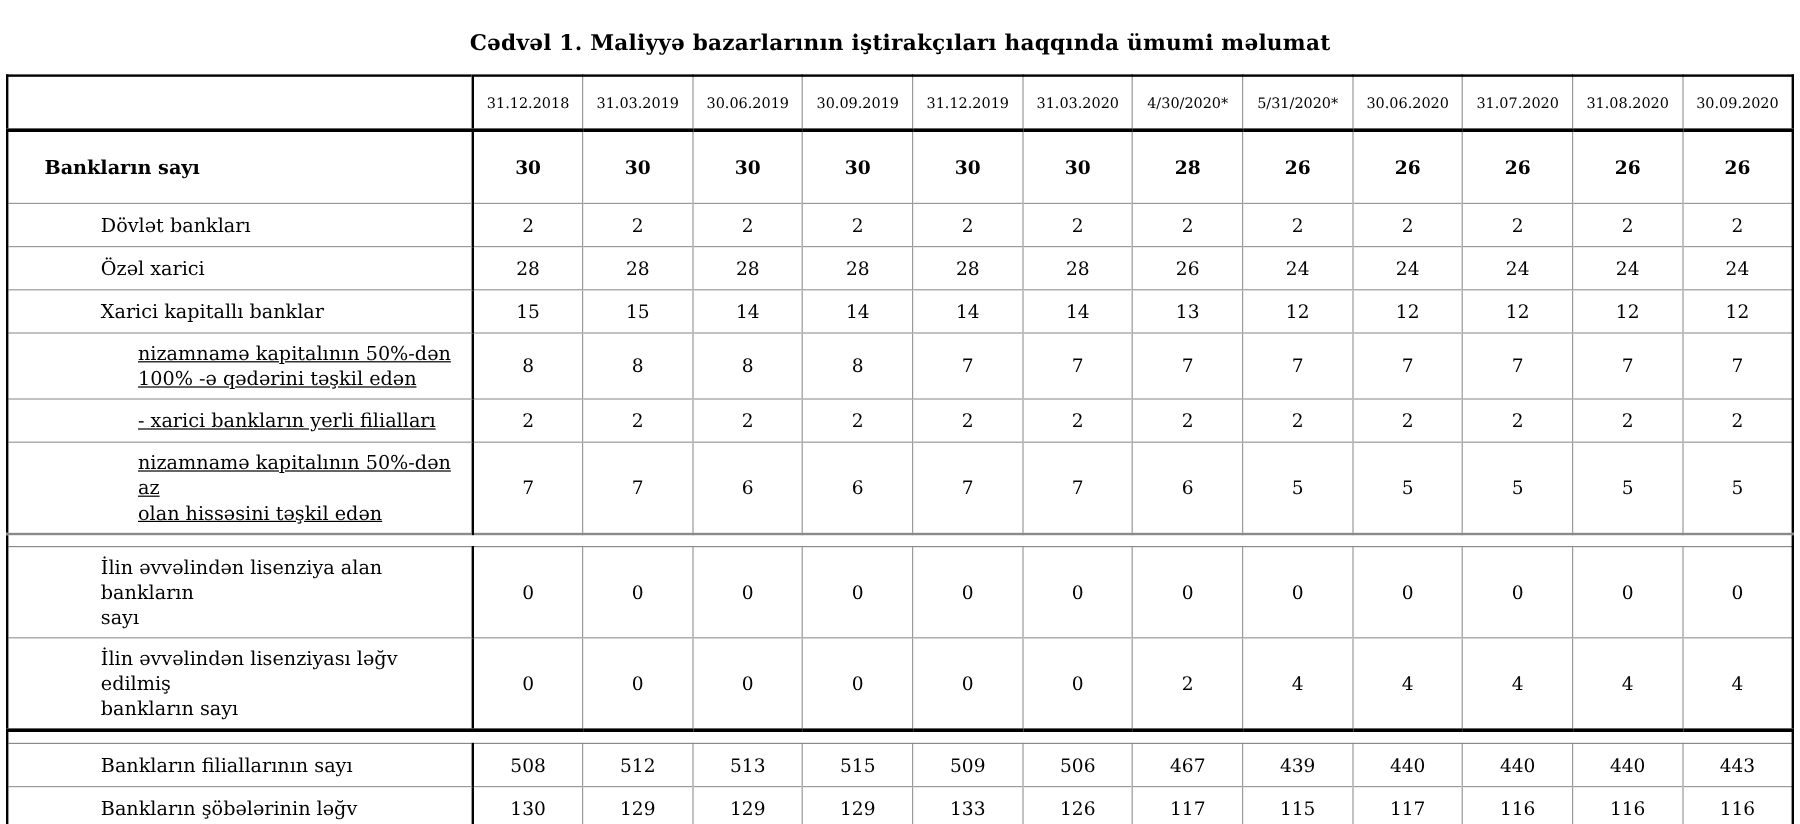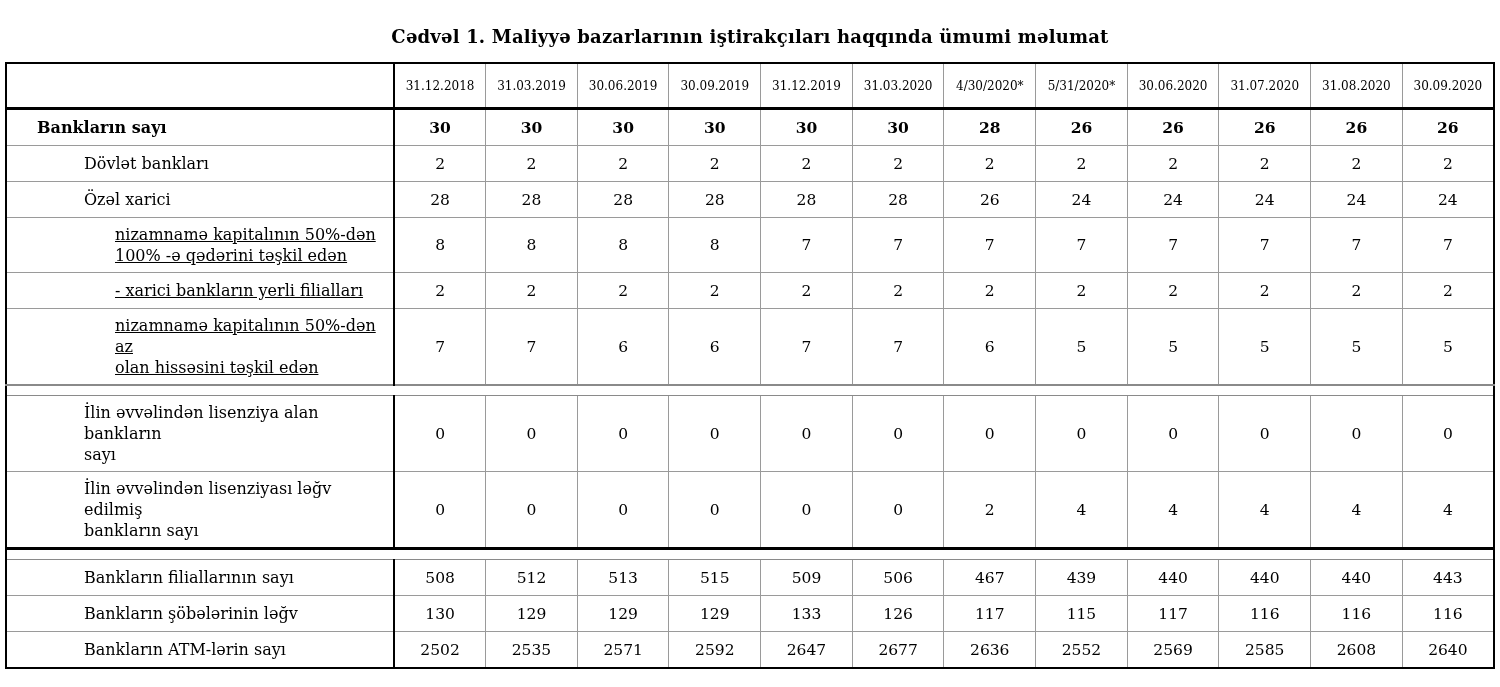--- a/index.html
+++ b/index.html
@@ -56,21 +56,21 @@
   }
   td.label-cell.indent-1 { padding-left: 77px; }
   td.label-cell.indent-2 { padding-left: 108px; text-decoration: underline; }
   td.value-cell {
     text-align: center;
     font-size: 15.5px;
     padding: 6px 2px;
   }
   td.value-cell + td.value-cell { border-left: 1px solid #9a9a9a; }
   tr.group-header td { font-weight: bold; }
-  tr.group-header td.value-cell { padding: 8px 2px; }
+  tr.group-header td.value-cell { padding: 20px 2px; }
   tr.single td { padding-top: 7px; padding-bottom: 7px; }
   tr.spacer-row td {
     height: 9px;
     padding: 0;
     border-top: 2px solid #8a8a8a;
     border-bottom: 1px solid #8a8a8a;
   }
   tr.thick-bottom td { border-bottom: 3px solid #000000; margin-top: 18px; }
 </style>
 </head>
@@ -151,20 +151,35 @@
           <td class="value-cell">28</td>
           <td class="value-cell">28</td>
           <td class="value-cell">28</td>
           <td class="value-cell">26</td>
           <td class="value-cell">24</td>
           <td class="value-cell">24</td>
           <td class="value-cell">24</td>
           <td class="value-cell">24</td>
           <td class="value-cell">24</td>
         </tr>
+        <tr class="single">
+          <td class="label-cell indent-1">Xarici kapitallı banklar</td>
+          <td class="value-cell">15</td>
+          <td class="value-cell">15</td>
+          <td class="value-cell">14</td>
+          <td class="value-cell">14</td>
+          <td class="value-cell">14</td>
+          <td class="value-cell">14</td>
+          <td class="value-cell">13</td>
+          <td class="value-cell">12</td>
+          <td class="value-cell">12</td>
+          <td class="value-cell">12</td>
+          <td class="value-cell">12</td>
+          <td class="value-cell">12</td>
+        </tr>
         <tr>
           <td class="label-cell indent-2">nizamnamə kapitalının 50%-dən
 100% -ə qədərini təşkil edən</td>
           <td class="value-cell">8</td>
           <td class="value-cell">8</td>
           <td class="value-cell">8</td>
           <td class="value-cell">8</td>
           <td class="value-cell">7</td>
           <td class="value-cell">7</td>
           <td class="value-cell">7</td>

